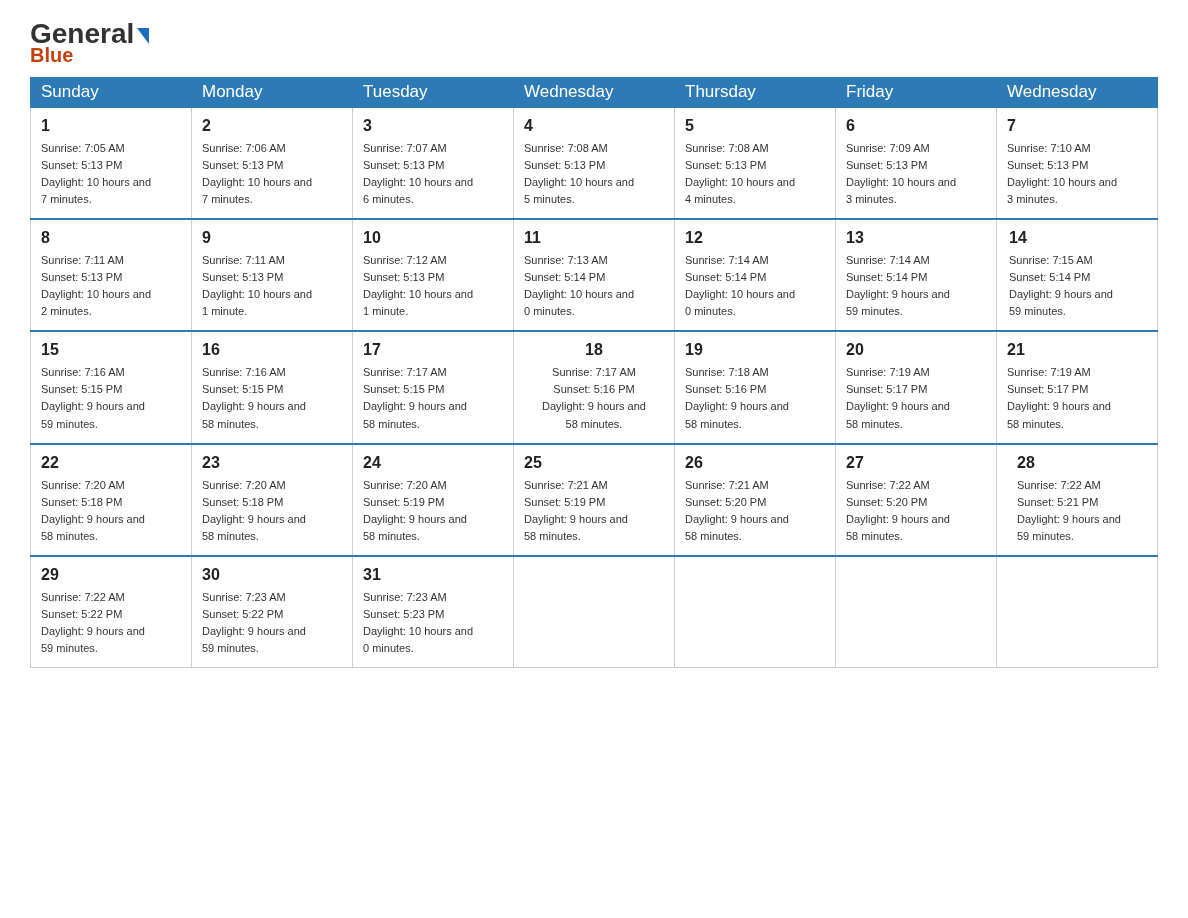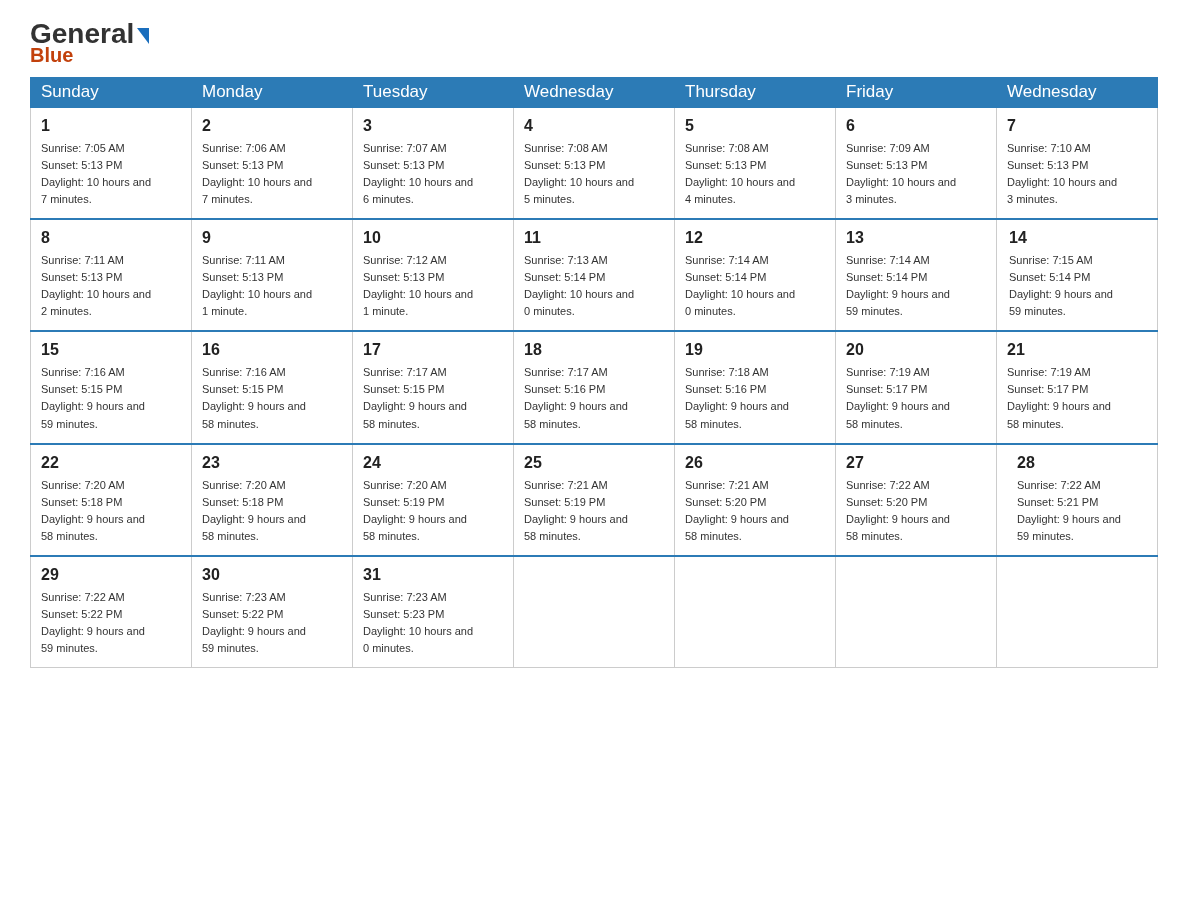--- a/index.html
+++ b/index.html
@@ -186,21 +186,21 @@
         <div class="day-info">Sunrise: 7:16 AM<br>Sunset: 5:15 PM<br>Daylight: 9 hours and<br>59 minutes.</div>
       </td>
         <td style="border-top: 2px solid rgb(44, 123, 182);">
         <div class="day-number">16</div>
         <div class="day-info">Sunrise: 7:16 AM<br>Sunset: 5:15 PM<br>Daylight: 9 hours and<br>58 minutes.</div>
       </td>
         <td style="border-top: 2px solid rgb(44, 123, 182);">
         <div class="day-number">17</div>
         <div class="day-info">Sunrise: 7:17 AM<br>Sunset: 5:15 PM<br>Daylight: 9 hours and<br>58 minutes.</div>
       </td>
-        <td style="border-top: 2px solid rgb(44, 123, 182);">
+        <td style="border-top: 2px solid rgb(44, 123, 182); text-align: center;">
         <div class="day-number">18</div>
         <div class="day-info">Sunrise: 7:17 AM<br>Sunset: 5:16 PM<br>Daylight: 9 hours and<br>58 minutes.</div>
       </td>
         <td style="border-top: 2px solid rgb(44, 123, 182); margin-left: 10px;">
         <div class="day-number">19</div>
         <div class="day-info">Sunrise: 7:18 AM<br>Sunset: 5:16 PM<br>Daylight: 9 hours and<br>58 minutes.</div>
       </td>
         <td style="border-top: 2px solid rgb(44, 123, 182);">
         <div class="day-number">20</div>
         <div class="day-info">Sunrise: 7:19 AM<br>Sunset: 5:17 PM<br>Daylight: 9 hours and<br>58 minutes.</div>

